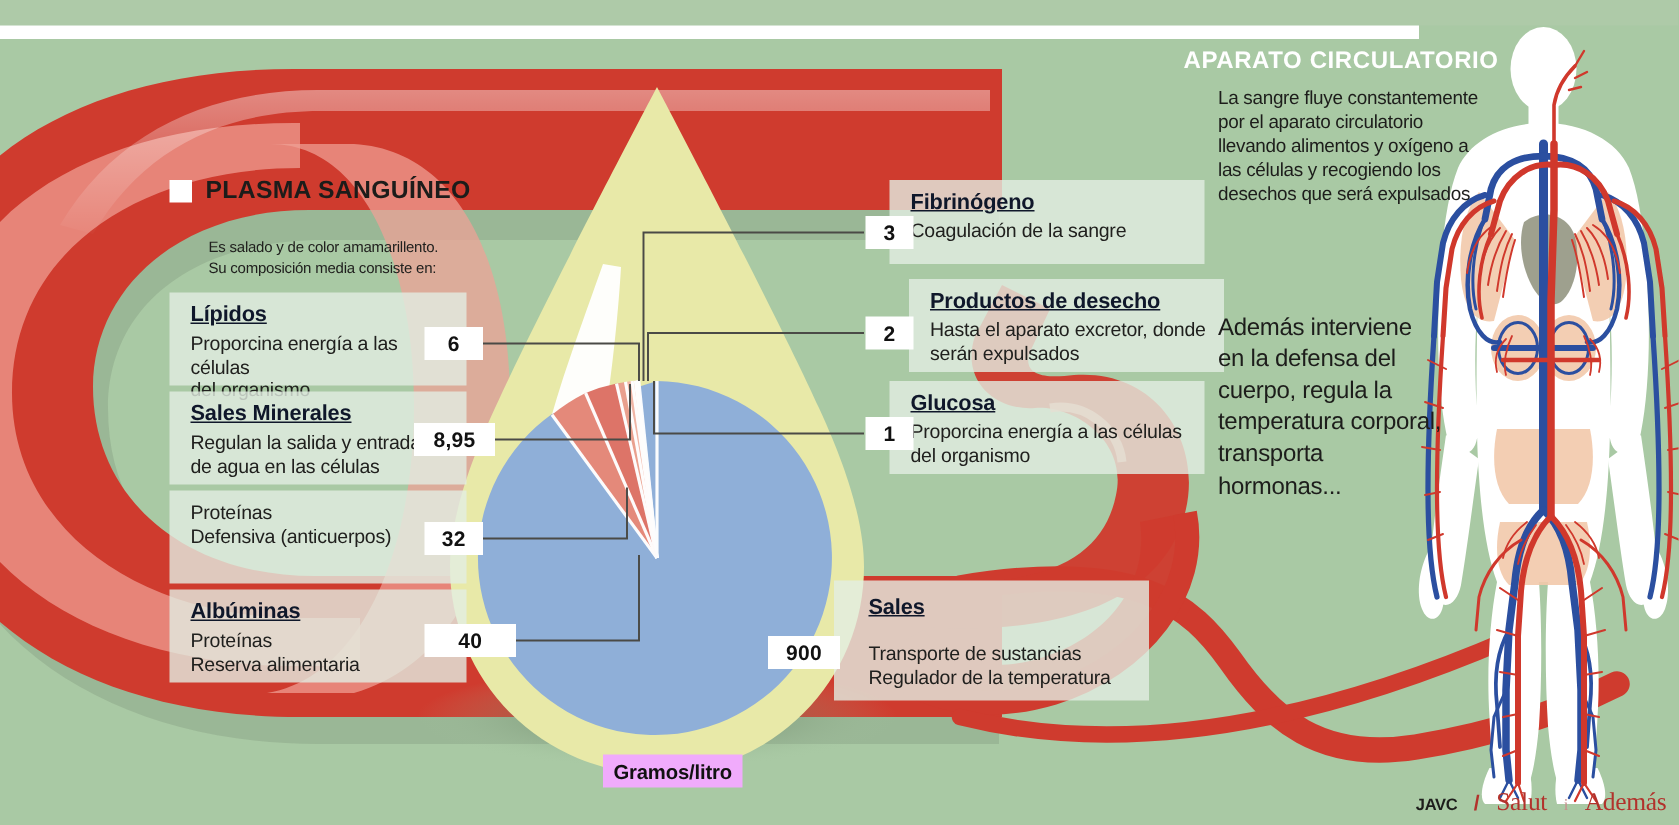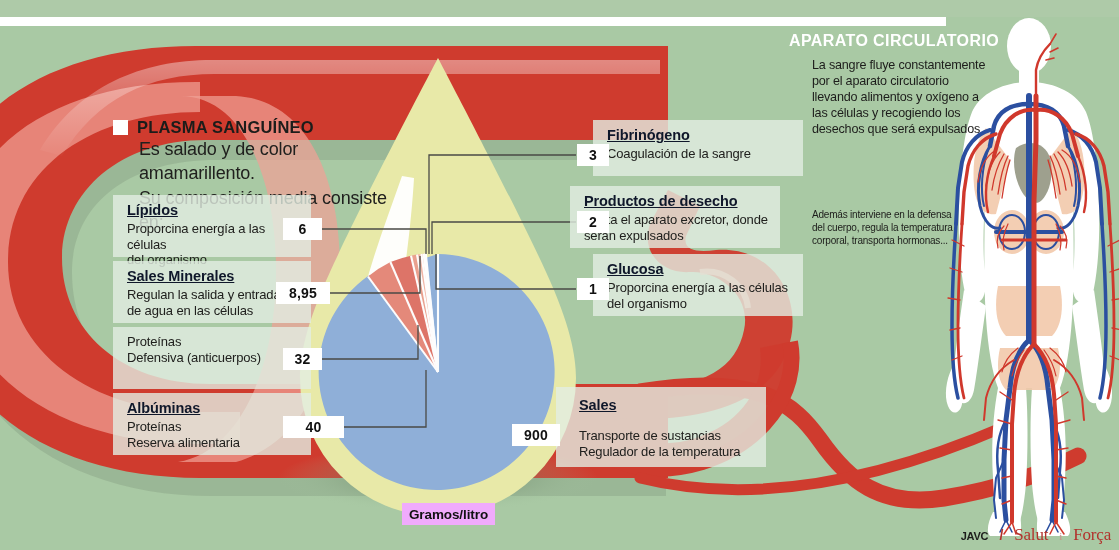--- a/index.html
+++ b/index.html
@@ -31,21 +31,21 @@
     margin:0;font-size:13px;color:#20201e;line-height:1.22;letter-spacing:-0.15px;
   }
 
   
   .plasma-head{position:absolute;left:113px;top:118px;width:300px;}
   .plasma-title{
     display:flex;align-items:center;gap:9px;
     font-size:16.5px;font-weight:bold;color:#1c1c1a;letter-spacing:0.2px;
   }
   .plasma-swatch{width:15px;height:15px;background:#ffffff;display:block;flex:0 0 auto;}
-  .plasma-sub{margin:0 0 0 26px;font-size:18px;color:#20201e;line-height:1.35;letter-spacing:-0.15px;}
+  .plasma-sub{margin:22px 0 0 26px;font-size:10px;color:#20201e;line-height:1.35;letter-spacing:-0.15px;}
 
   
   .chip{
     position:absolute;background:#ffffff;
     font-size:14px;font-weight:bold;color:#111;
     display:flex;align-items:center;justify-content:center;
     height:22px;box-sizing:border-box;letter-spacing:0.2px;
   }
 
   
@@ -59,21 +59,21 @@
   .circ-title{
     position:absolute;left:789px;top:32px;
     font-size:16px;font-weight:bold;color:#ffffff;letter-spacing:0.4px;
   }
   .circ-body{
     position:absolute;left:812px;top:57px;width:185px;
     font-size:12.6px;color:#1d1d1b;line-height:1.28;letter-spacing:-0.2px;
   }
   .circ-body2{
     position:absolute;left:812px;top:208px;width:150px;
-    font-size:10px;color:#1d1d1b;line-height:1.32;letter-spacing:-0.2px;
+    font-size:16px;color:#1d1d1b;line-height:1.32;letter-spacing:-0.2px;
   }
 
   
   .credit{
     position:absolute;right:8px;bottom:5px;
     display:flex;align-items:baseline;gap:11px;
   }
   .credit .jav{font-size:11px;font-weight:bold;color:#1d1d1b;letter-spacing:-0.2px;}
   .credit .slash{font-size:14px;font-weight:bold;color:#b2322c;}
   .credit .salut{font-family:"Liberation Serif",serif;font-size:17px;color:#b2322c;letter-spacing:-0.2px;}
@@ -397,21 +397,21 @@
 Reserva alimentaria</p>
   </div>
   <div class="chip" style="left:283px;top:416px;width:61px;">40</div>
 
   <div class="card" style="left:593px;top:120px;width:210px;height:56px;">
     <h3>Fibrinógeno</h3>
     <p style="white-space:pre-line">Coagulación de la sangre</p>
   </div>
   <div class="chip" style="left:577px;top:144px;width:32px;">3</div>
 
-  <div class="card" style="left:570px;top:186px;width:210px;height:62px;">
+  <div class="card" style="left:606px;top:186px;width:210px;height:62px;">
     <h3>Productos de desecho</h3>
     <p style="white-space:pre-line">Hasta el aparato excretor, donde
 serán expulsados</p>
   </div>
   <div class="chip" style="left:577px;top:211px;width:32px;">2</div>
 
   <div class="card" style="left:593px;top:254px;width:210px;height:62px;">
     <h3>Glucosa</h3>
     <p style="white-space:pre-line">Proporcina energía a las células
 del organismo</p>
@@ -429,16 +429,16 @@
 
   <div class="circ-title">APARATO CIRCULATORIO</div>
   <div class="circ-body">La sangre fluye constantemente por el aparato circulatorio llevando alimentos y oxígeno a las células y recogiendo los desechos que será expulsados</div>
   <div class="circ-body2">Además interviene en la defensa del cuerpo, regula la temperatura corporal, transporta hormonas...</div>
 
   <div class="credit">
     <span class="jav">JAVC</span>
     <span class="slash">/</span>
     <span class="salut">Salut</span>
     <span class="i">i</span>
-    <span class="forca">Força</span>
+    <span class="forca">Además</span>
   </div>
 
 </div>
 
 </body></html>

